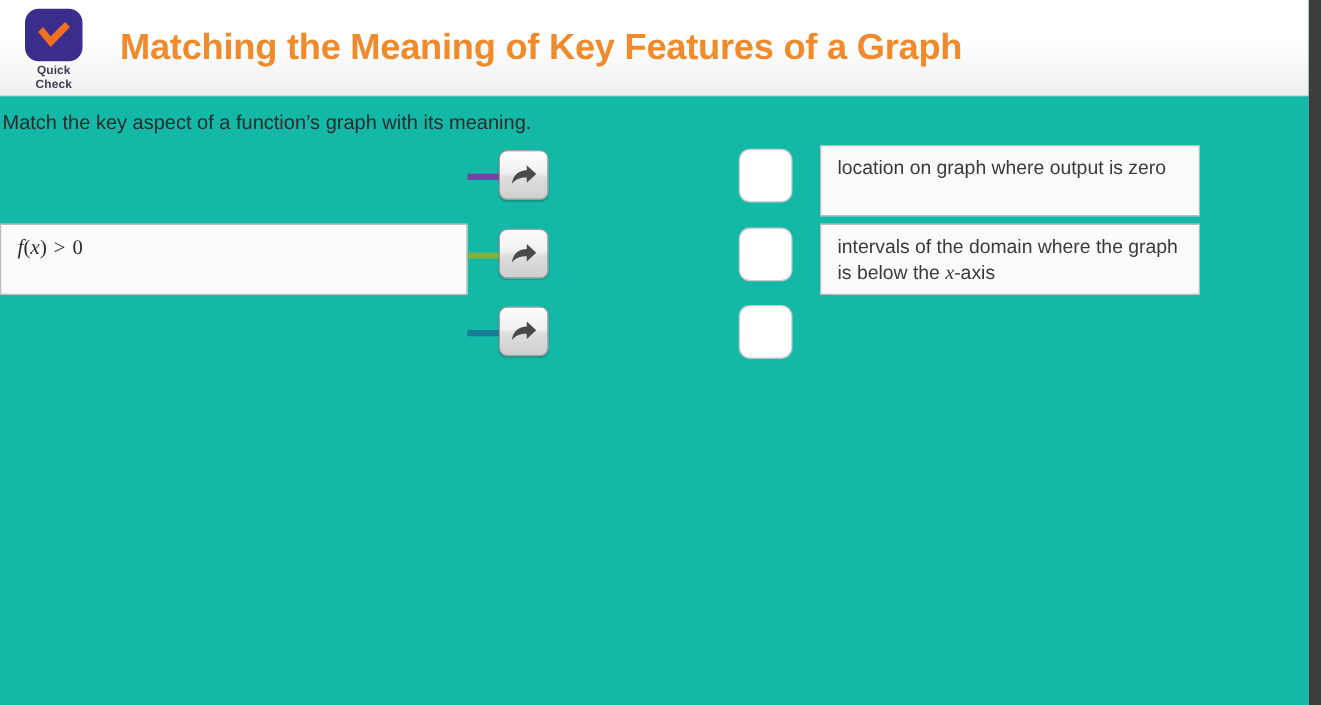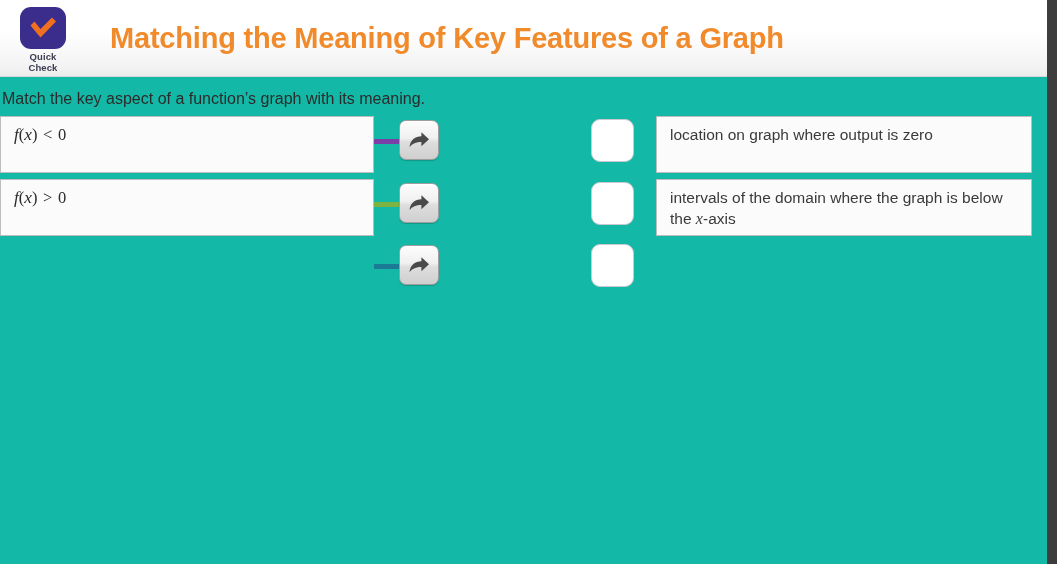--- a/index.html
+++ b/index.html
@@ -75,21 +75,21 @@
     font-weight: bold;
     line-height: 11px;
     color: #3d3d52;
     letter-spacing: 0.1px;
   }
   .page-title {
     font-size: 29px;
     font-weight: bold;
     color: #f08a2a;
     letter-spacing: -0.2px;
-    margin-left: 24px;
+    margin-left: 10px;
     white-space: nowrap;
   }
 
   
   .instruction {
     font-size: 16px;
     color: #2b2b2b;
     padding: 12px 0 7px 2px;
     line-height: 20px;
   }
@@ -159,21 +159,21 @@
     border-radius: 9px;
     background: #ffffff;
     cursor: pointer;
   }
 
   
   .answer-card {
     position: absolute;
     left: 656px;
     top: 0;
-    width: 376px;
+    width: 304px;
     height: 57px;
     box-sizing: border-box;
     border: 1px solid #bdbdbd;
     background: #fbfbfb;
     padding: 7px 10px 0 13px;
     font-size: 15.5px;
     line-height: 21px;
     color: #3a3a3a;
     overflow: hidden;
   }
@@ -224,23 +224,20 @@
     </div>
 
     <div class="page-title">Matching the Meaning of Key Features of a Graph</div>
   </div>
 
   <div class="instruction">Match the key aspect of a function’s graph with its meaning.</div>
 
   <div class="match-area">
 
     <div class="match-row">
-      <div class="prompt-card">
-        <span class="mathfn">f</span><span class="mathnum">(</span><span class="mathvar">x</span><span class="mathnum">)</span> <span class="mathrel">&lt;</span> <span class="mathnum">0</span>
-      </div>
       <div class="connector" style="background:#7b3fa8"></div>
       <div class="arrow-btn">
         <svg width="22" height="20" viewBox="0 0 22 20" aria-hidden="true">
           <path d="M1.5 17.2 C2.4 9.6 7.2 6.4 13.4 6.2 L13.4 2.2 L21 9.2 L13.4 16.2 L13.4 12.0 C8.2 12.0 4.3 13.4 1.5 17.2 Z" fill="#4a4a4a"></path>
         </svg>
       </div>
       <div class="drop-box"></div>
       <div class="answer-card">
         <span>location on graph where output is zero</span><span class="mathvar"></span><span></span>
       </div>

